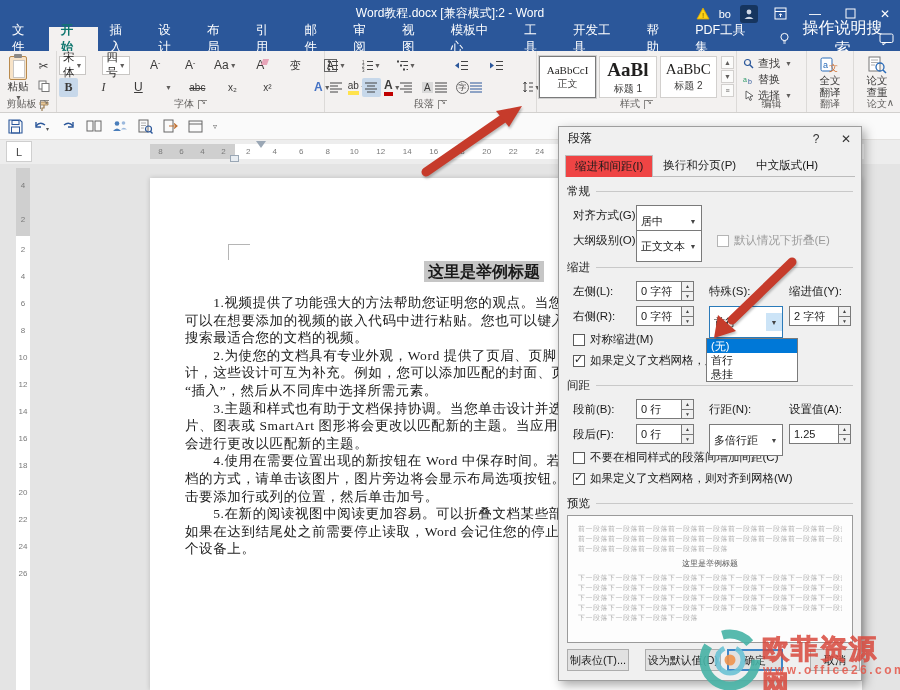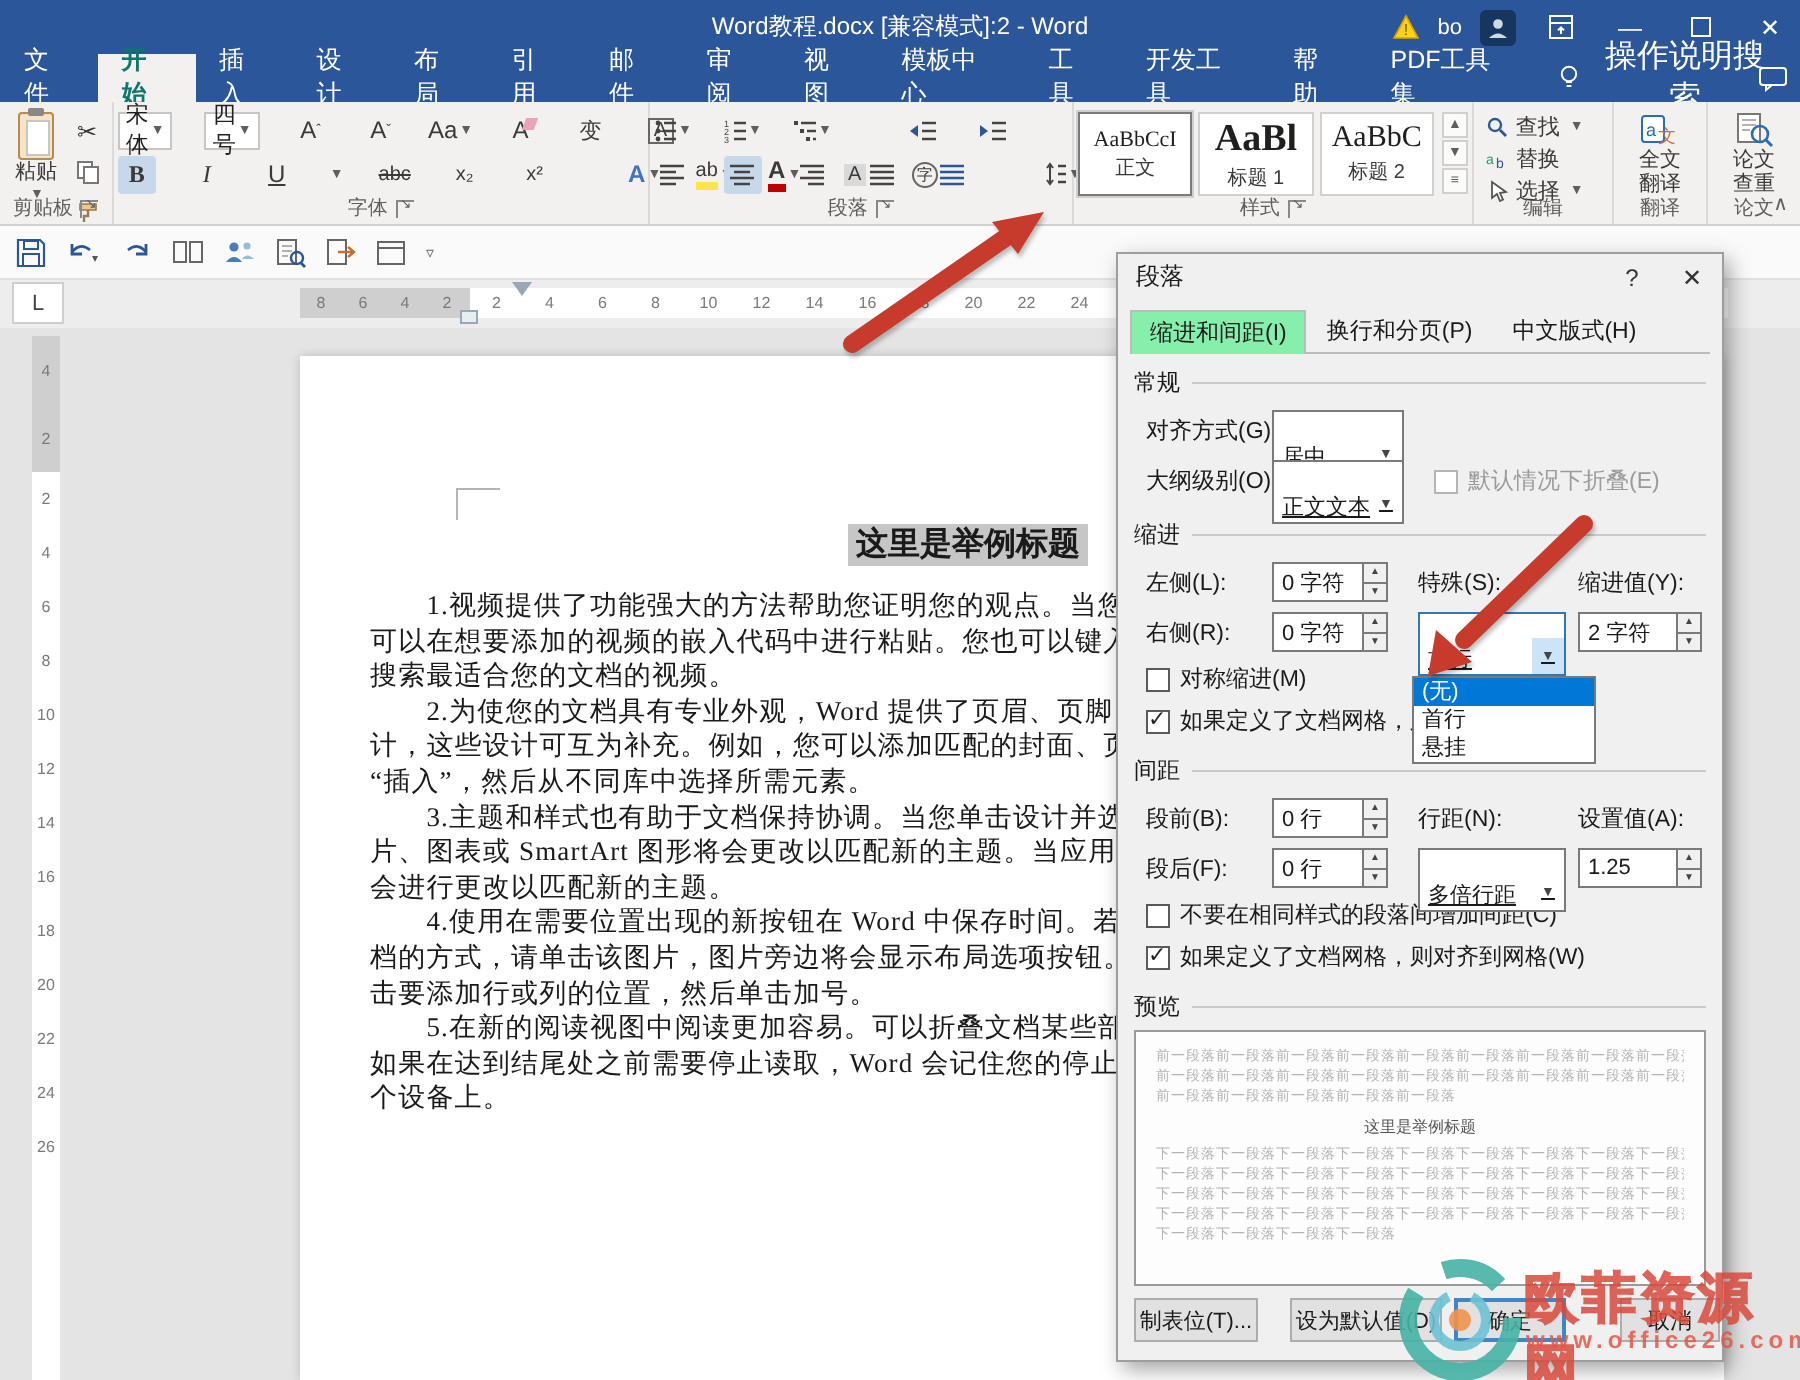--- a/index.html
+++ b/index.html
@@ -77,29 +77,29 @@
   .doc-body { position:absolute; left:35px; top:116px; width:640px; font-family:"Liberation Serif","DejaVu Serif",serif; font-size:13.5px; color:#1a1a1a; }
   .doc-body span { display:block; white-space:nowrap; line-height:17.6px; letter-spacing:0.6px; }
 
   
   .dialog { position:absolute; left:558px; top:126px; width:304px; height:555px; background:#f0f0f0; border:1px solid #9e9e9e; box-shadow:3px 4px 10px rgba(0,0,0,0.35); z-index:20; font-size:11.5px; color:#1a1a1a; }
   .dlg-title { height:23px; display:flex; align-items:center; padding-left:9px; font-size:12px; }
   .dlg-tbtns { position:absolute; right:0; top:0; display:flex; }
   .dlg-tbtn { width:30px; height:23px; display:flex; align-items:center; justify-content:center; font-size:12px; color:#333; }
   .dlg-tabs { display:flex; margin:4px 6px 0 6px; border-bottom:1px solid #bcbcbc; }
   .dlg-tab { padding:3px 9px 2px 9px; font-size:11.5px; color:#1a1a1a; border:1px solid transparent; border-bottom:none; }
-  .dlg-tab.active { background:#86efac; border-color:#bcbcbc; position:relative; top:1px; padding-bottom:3px; }
+  .dlg-tab.active { background:#ef4444; border-color:#bcbcbc; position:relative; top:1px; padding-bottom:3px; }
   .grp { margin:7px 8px 0 8px; }
   .grp-h { display:flex; align-items:center; font-size:11.5px; color:#1a1a1a; margin-bottom:4px; }
   .grp-h::after { content:""; flex:1; height:1px; background:#c9c9c9; margin-left:6px; }
   .frow { position:relative; height:25px; }
   .flab { position:absolute; left:6px; top:5px; }
   .flab2 { position:absolute; left:142px; top:5px; }
   .flab3 { position:absolute; left:222px; top:5px; }
-  .dcombo { position:absolute; background:#fff; border:1px solid #7a7a7a; height:32px; display:flex; align-items:flex-end; justify-content:space-between; padding-left:4px; font-size:11px;text-decoration:underline; }
+  .dcombo { position:absolute; background:#fff; border:1px solid #7a7a7a; height:32px; display:flex; align-items:center; justify-content:space-between; padding-left:4px; font-size:11px; }
   .dcombo .chev { width:16px; height:18px; display:flex; align-items:center; justify-content:center; font-size:7px; color:#444; }
   .dcombo.open { border-color:#2a7ab9; }
   .dcombo.open .chev { background:#cce4f7; }
   .spin { position:absolute; height:20px; display:flex; }
   .spin .sv { background:#fff; border:1px solid #7a7a7a; border-right:none; flex:1; display:flex; align-items:center; padding-left:4px; font-size:11px; }
   .spin .sb { width:13px; display:flex; flex-direction:column; }
   .spin .sb i { flex:1; border:1px solid #7a7a7a; background:#f0f0f0; font-style:normal; font-size:5px; display:flex; align-items:center; justify-content:center; color:#444; }
   .spin .sb i:last-child { border-top:none; }
   .chk { display:flex; align-items:center; gap:5px; padding-left:6px; height:21px; }
   .chkbox { width:12px; height:12px; border:1px solid #5a5a5a; background:#fff; position:relative; flex:none; }

